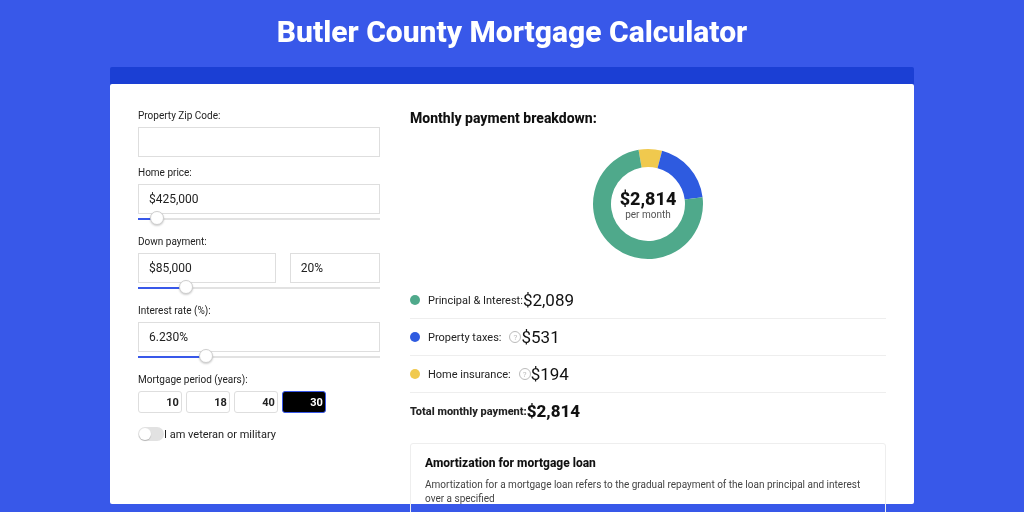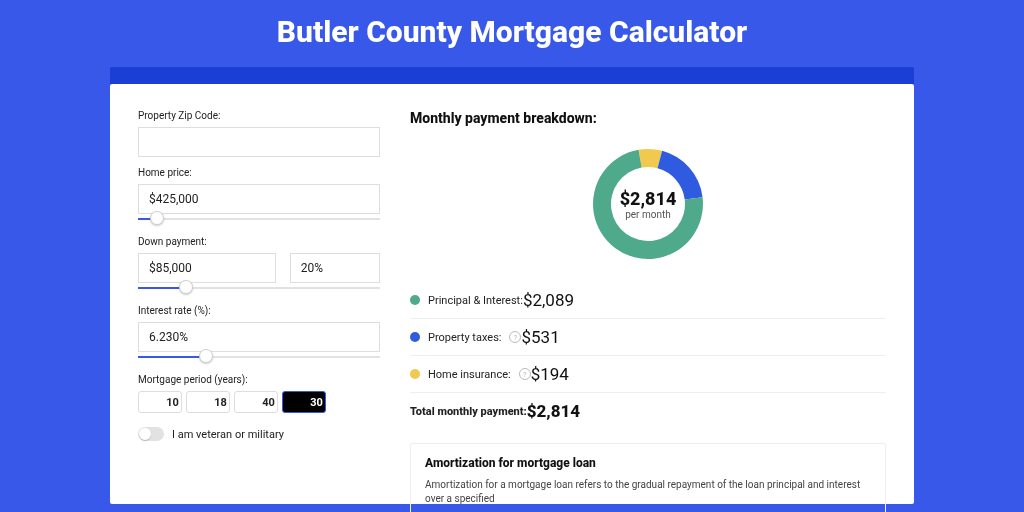--- a/index.html
+++ b/index.html
@@ -15,21 +15,21 @@
   .slider { position: relative; height: 10px; margin-top: 2px; }
   .track { position: absolute; top: 2px; left: 0; right: 0; height: 2px; background: #e2e2e2; }
   .track-fill { position: absolute; top: 2px; left: 0; height: 2px; background: #3858e9; }
   .knob { position: absolute; top: -5px; width: 14px; height: 14px; border-radius: 50%; background: #fff; border: 1px solid #cfcfcf; box-shadow: 0 1px 2px rgba(0,0,0,.2); transform: translateX(-50%); }
   .split { display: flex; gap: 14px; }
   .split .fld:first-child { flex: 1.7; }
   .split .fld:last-child { flex: 1; }
   .period { display: flex; gap: 4px; }
   .pbtn { width: 44px; height: 22px; border: 1px solid #dedede; border-radius: 3px; font-size: 11px; font-weight: 700; color: #222; background: #fff; display: flex; align-items: center; justify-content: center; cursor: pointer; padding-left: 25px; }
   .pbtn.active { background: #000000; color: #fff; border-color: #3858e9; }
-  .vet { display: flex; align-items: center; gap: 8px; margin-top: 14px; }
+  .vet { display: flex; align-items: center; margin-top: 14px; }
   .toggle { width: 26px; height: 14px; border-radius: 7px; background: #e2e2e2; position: relative; }
   .toggle::after { content: ""; position: absolute; left: 1px; top: 1px; width: 12px; height: 12px; border-radius: 50%; background: #fff; box-shadow: 0 1px 1px rgba(0,0,0,.2); }
   .vet-lbl { font-size: 11px; color: #222; }
   .sec-title { font-size: 14px; font-weight: 800; color: #111; margin-bottom: 8px; }
   .donut-wrap { display: flex; justify-content: center; align-items: center; height: 140px; position: relative; }
   .donut-center { position: absolute; text-align: center; }
   .donut-amt { font-size: 18px; font-weight: 800; color: #111; }
   .donut-sub { font-size: 10px; color: #555; }
   .legend { margin-top: 8px; }
   .li { display: flex; align-items: center; justify-content: flex-start; padding: 8px 0; border-top: 1px solid #eee; }

